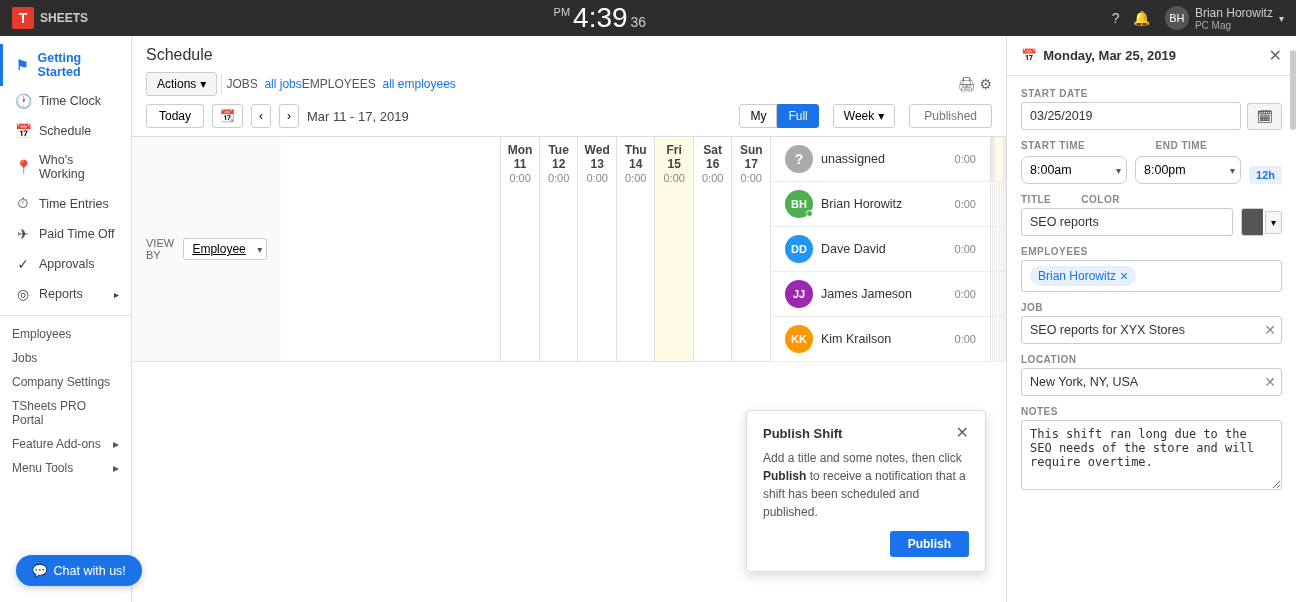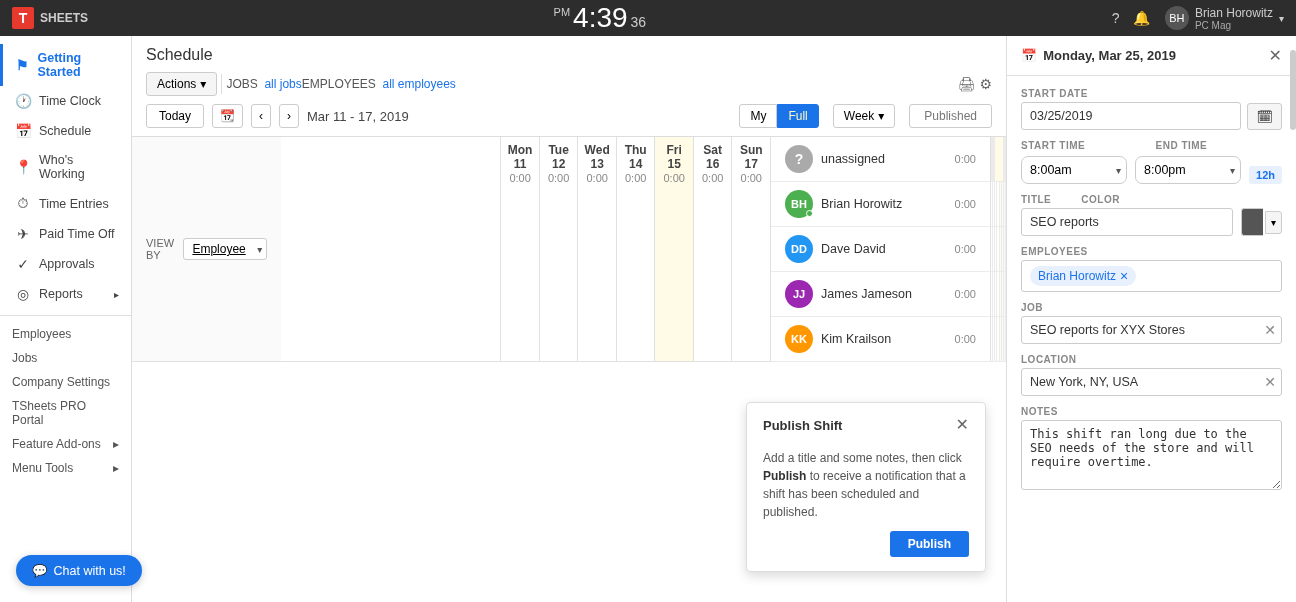--- a/index.html
+++ b/index.html
@@ -296,21 +296,21 @@
       bottom: 30px;
       right: 310px;
       background: #fff;
       border: 1px solid #ddd;
       border-radius: 4px;
       box-shadow: 0 4px 12px rgba(0,0,0,0.15);
       padding: 14px 16px;
       width: 240px;
       z-index: 100;
     }
-    .publish-popup-header { display: flex; justify-content: space-between; align-items: center; margin-bottom: 16px; }
+    .publish-popup-header { display: flex; justify-content: space-between; align-items: center; margin-bottom: 8px; }
     .publish-popup-title { font-size: 13px; font-weight: 600; color: #333; }
     .publish-popup-close { background: none; border: none; cursor: pointer; color: #666; font-size: 16px; line-height: 1; }
     .publish-popup-body { font-size: 12px; color: #555; line-height: 1.5; margin-bottom: 10px; }
     .publish-popup-body strong { color: #333; }
     .publish-popup-footer { display: flex; justify-content: flex-end; }
     .btn-publish {
       background: #1a73e8;
       color: #fff;
       border: none;
       border-radius: 3px;

